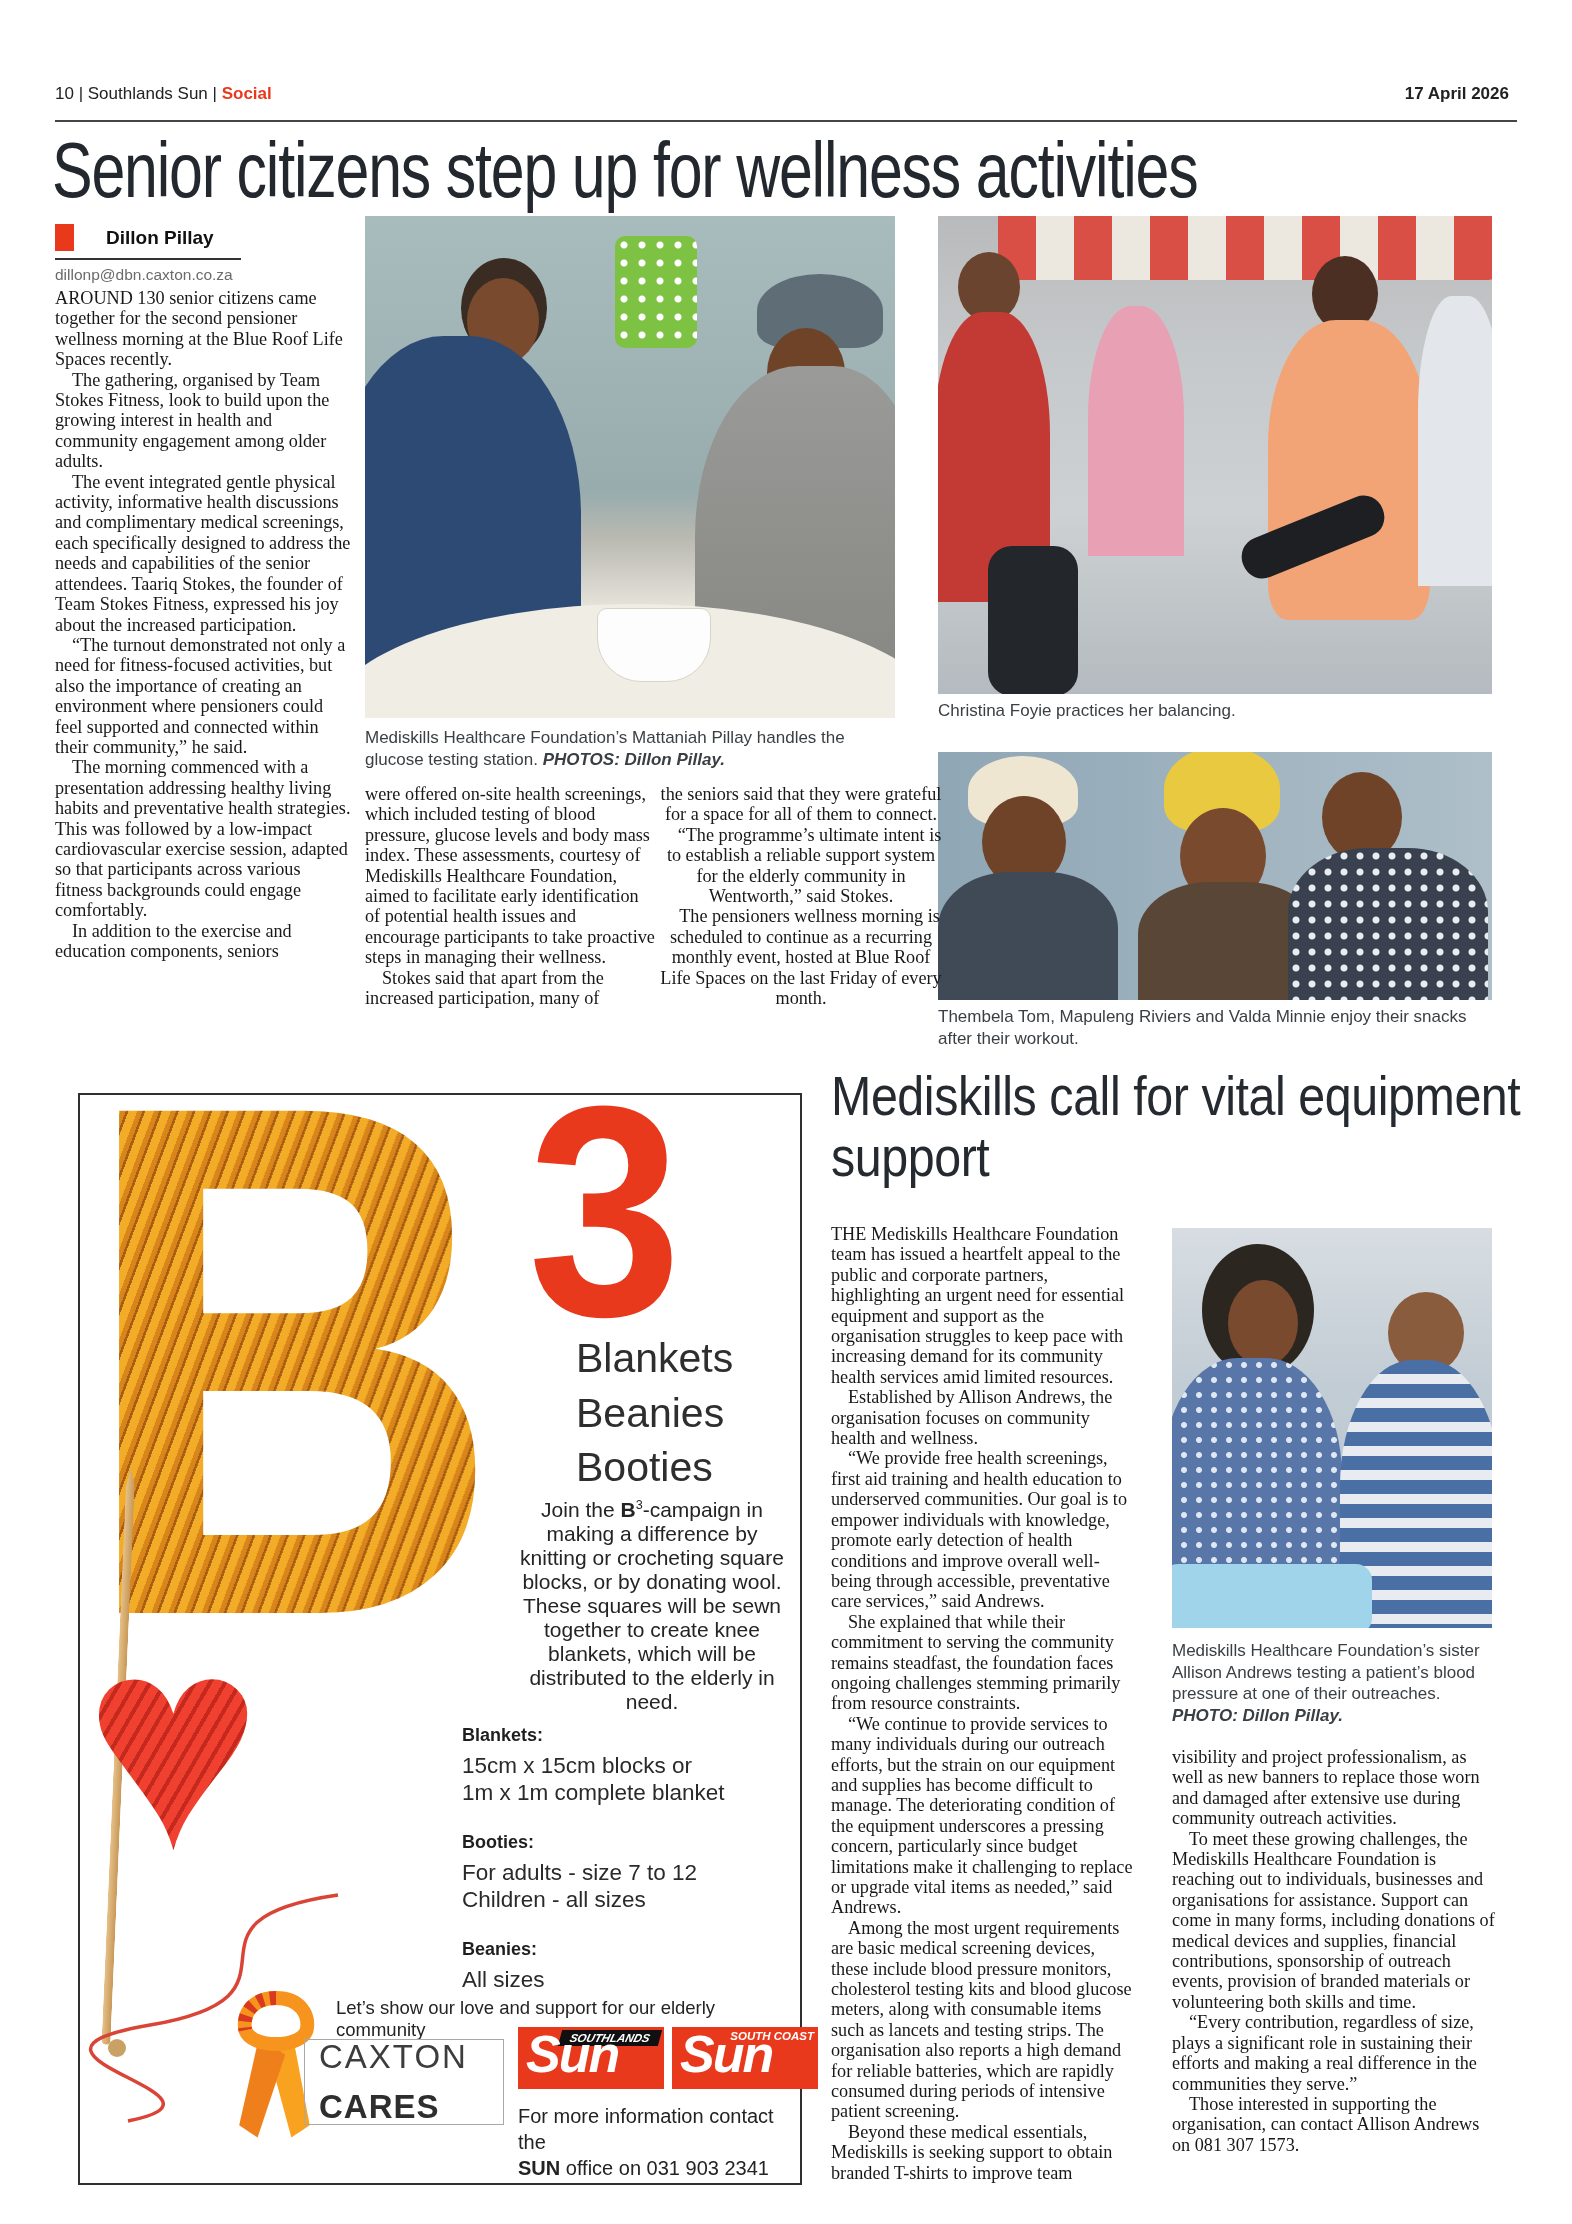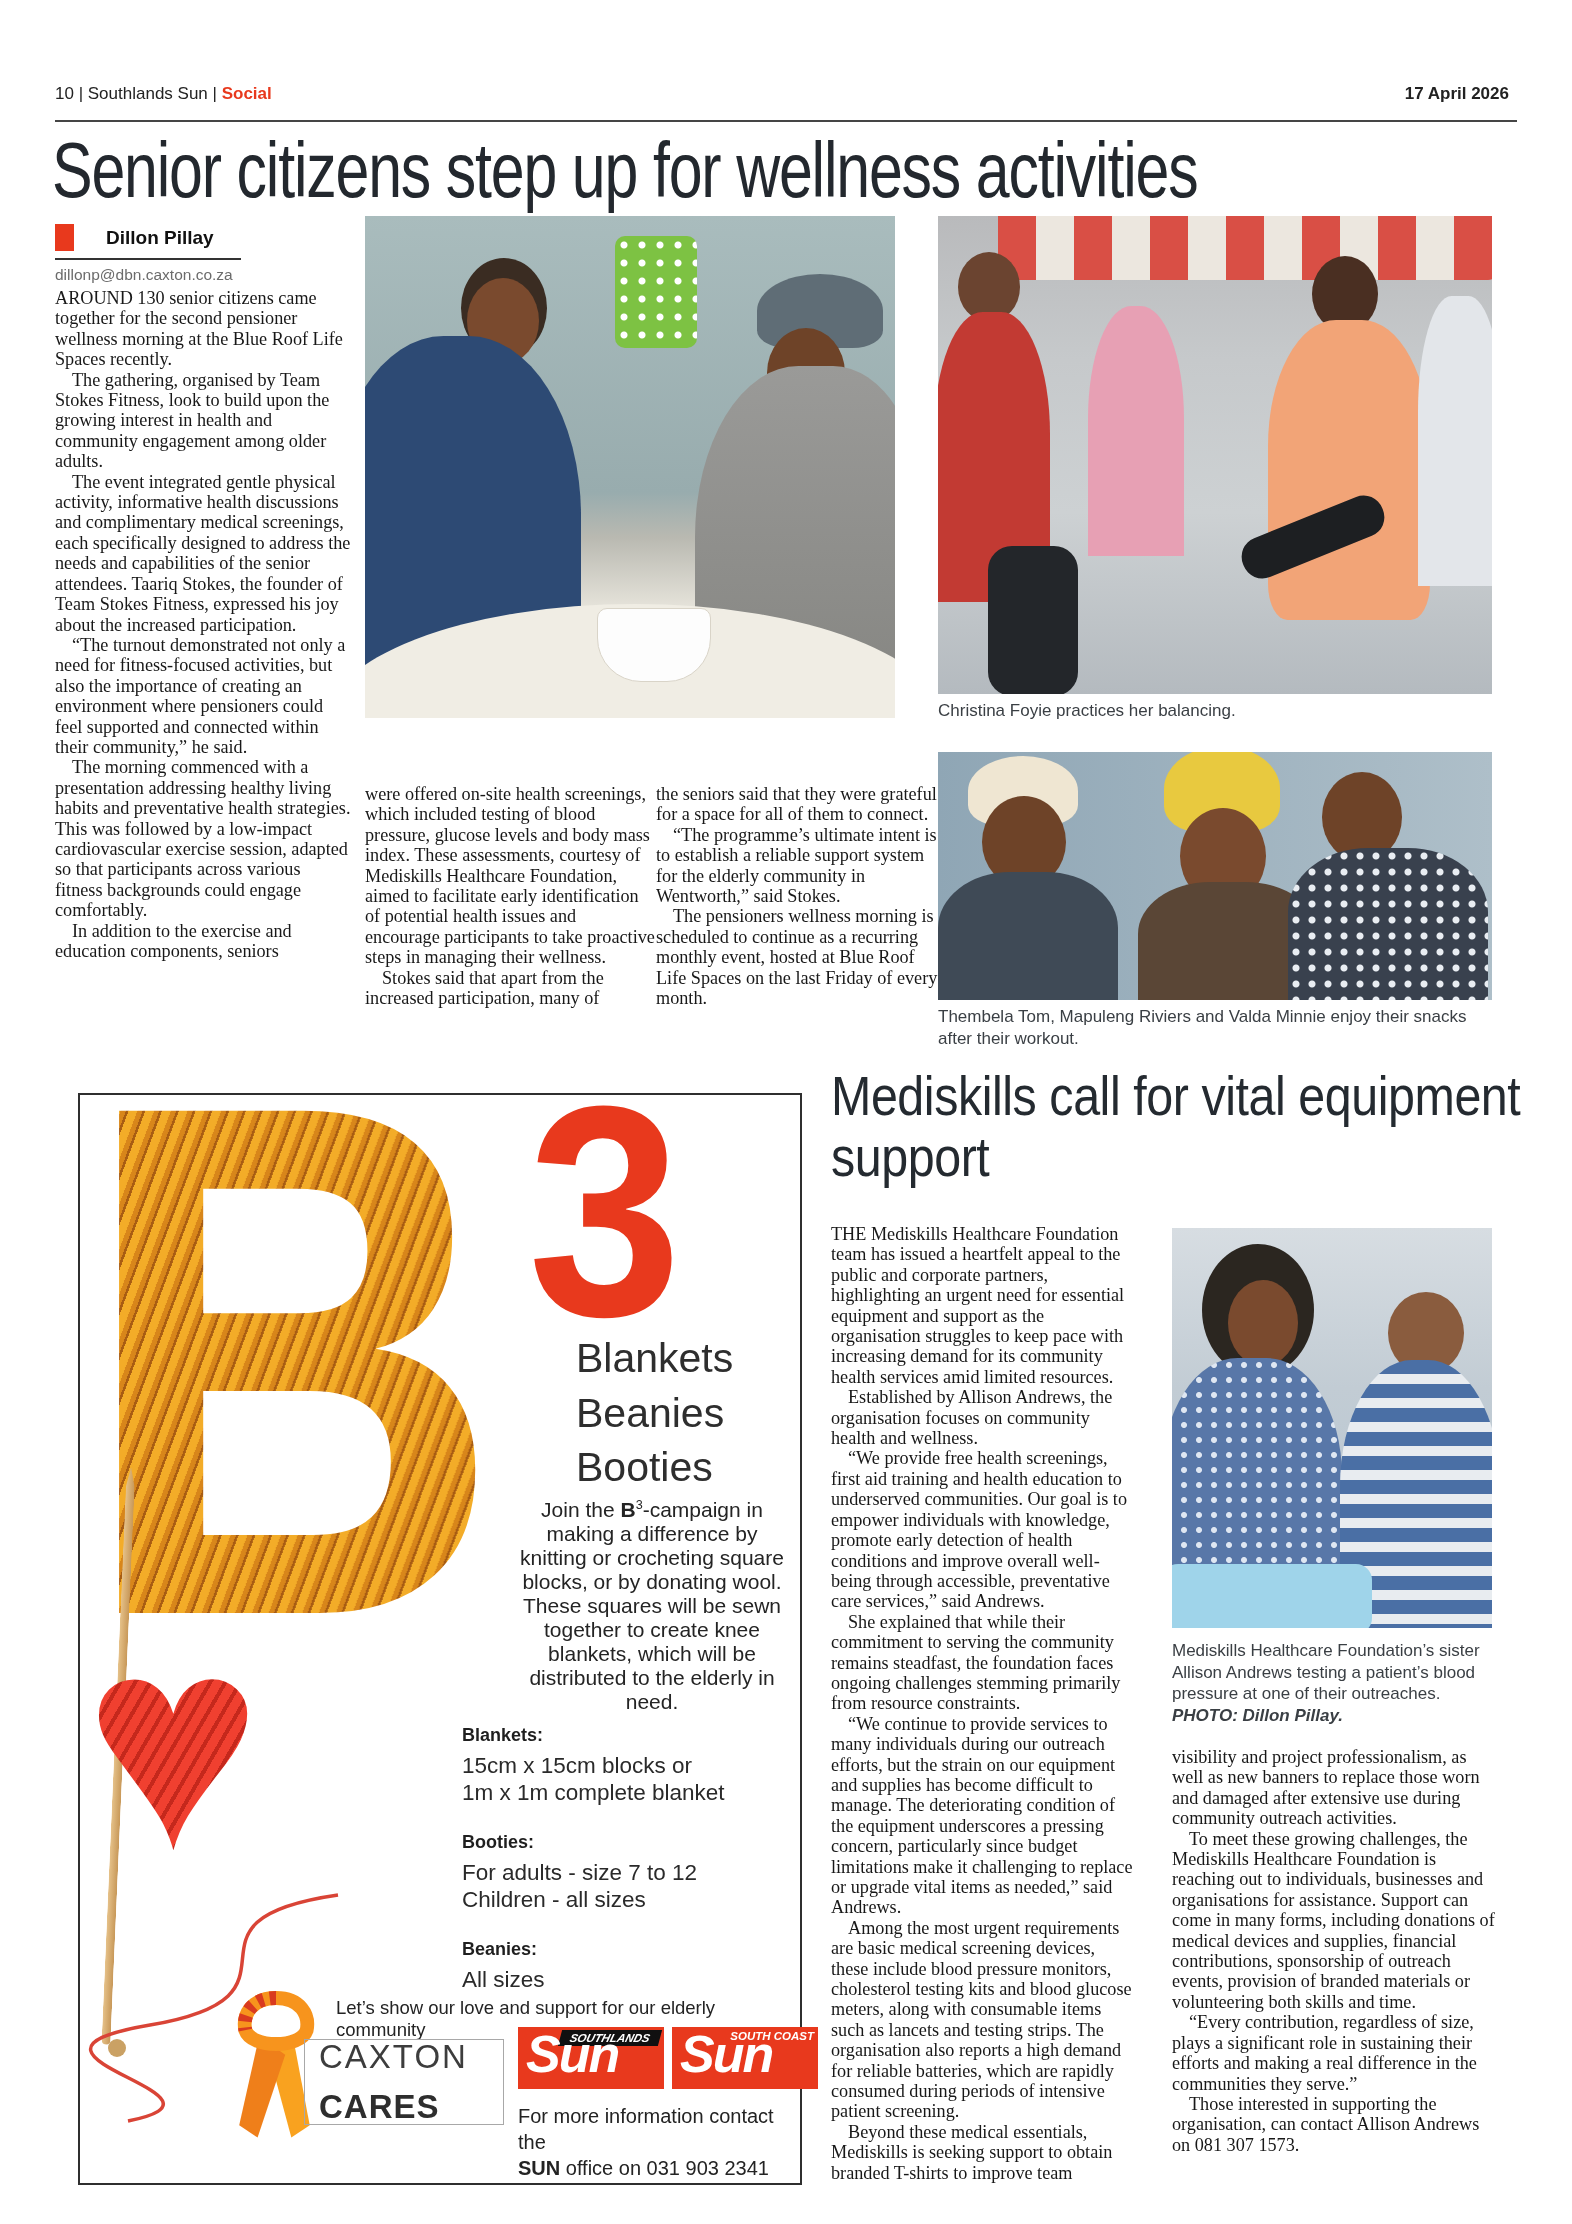--- a/index.html
+++ b/index.html
@@ -26,21 +26,21 @@
   .byline-name{font-size:19px;font-weight:bold;color:#111;margin-left:20px;}
   .byline-rule{left:55px;top:258px;width:186px;height:2px;background:#333;}
   .byline-email{left:55px;top:266px;font-size:15.5px;color:#6b6b6b;}
 
   
   .col{font-family:"Liberation Serif",serif;font-size:18.2px;line-height:20.4px;color:#181818;}
   .col p{margin:0;text-indent:17px;}
   .col p.ni{text-indent:0;}
   .c-left{left:55px;top:288px;width:296px;}
   .c-mid1{left:365px;top:784px;width:290px;}
-  .c-mid2{left:656px;top:784px;width:290px;}
+  .c-mid2{left:656px;top:784px;width:290px;text-align:center;}
   .c-m1{left:831px;top:1224px;width:304px;}
   .c-m2{left:1172px;top:1747px;width:326px;}
 
   
   .photo{overflow:hidden;background:#b9c4c6;}
   .blob{position:absolute;border-radius:50%;}
   .cap{font-size:17px;line-height:21.5px;color:#3a3f44;}
   .credit{font-weight:bold;font-style:italic;}
 
   
@@ -109,20 +109,23 @@
     <div class="blob" style="left:250px;top:20px;width:82px;height:112px;border-radius:10px;background:radial-gradient(circle at 9px 9px,#fff 3px,transparent 4px) 0 0/18px 18px,#7dc243;"></div>
     <div class="blob" style="left:96px;top:42px;width:86px;height:100px;background:#3a2c22;"></div>
     <div class="blob" style="left:102px;top:62px;width:72px;height:86px;background:#7a4a2e;"></div>
     <div class="blob" style="left:-34px;top:120px;width:250px;height:400px;border-radius:45% 45% 0 0;background:#2d4a74;"></div>
     <div class="blob" style="left:392px;top:58px;width:126px;height:74px;border-radius:50% 50% 24% 24%;background:#5f6d76;"></div>
     <div class="blob" style="left:402px;top:112px;width:78px;height:90px;background:#6e4328;"></div>
     <div class="blob" style="left:330px;top:150px;width:230px;height:380px;border-radius:45% 40% 0 0;background:linear-gradient(#9a9a98,#83837f);"></div>
     <div class="blob" style="left:-40px;top:388px;width:620px;height:240px;border-radius:50% 50% 0 0;background:#f0ede4;"></div>
     <div class="blob" style="left:232px;top:392px;width:112px;height:72px;border-radius:10px 10px 44px 44px;background:#fdfdfd;border:1px solid #d9d4c8;"></div>
   </div>
+  <div class="abs cap" style="left:365px;top:727px;width:532px;">
+    <span>Mediskills Healthcare Foundation’s Mattaniah Pillay handles the glucose testing station. </span><span class="credit">PHOTOS: Dillon Pillay.</span>
+  </div>
 
   <div class="abs photo" style="left:938px;top:216px;width:554px;height:478px;background:linear-gradient(180deg,#b9babc 0%,#c6c9cb 30%,#cdd1d3 62%,#b4babf 100%);">
     <div class="blob" style="left:60px;top:0;width:500px;height:64px;border-radius:0 0 10px 10px;background:repeating-linear-gradient(90deg,#d94f45 0 38px,#ece7df 38px 76px);"></div>
     <div class="blob" style="left:20px;top:36px;width:62px;height:70px;background:#6b4430;"></div>
     <div class="blob" style="left:-4px;top:96px;width:116px;height:290px;border-radius:42% 42% 0 0;background:#c23a33;"></div>
     <div class="blob" style="left:150px;top:90px;width:96px;height:250px;border-radius:45% 45% 0 0;background:#e7a0b4;"></div>
     <div class="blob" style="left:374px;top:40px;width:66px;height:76px;background:#4a2f22;"></div>
     <div class="blob" style="left:330px;top:104px;width:162px;height:300px;border-radius:42% 42% 12% 12%;background:#f2a477;"></div>
     <div class="blob" style="left:300px;top:300px;width:150px;height:42px;border-radius:20px;background:#1d1f22;transform:rotate(-22deg);"></div>
     <div class="blob" style="left:480px;top:80px;width:84px;height:290px;border-radius:40% 40% 0 0;background:#e3e6ea;"></div>

